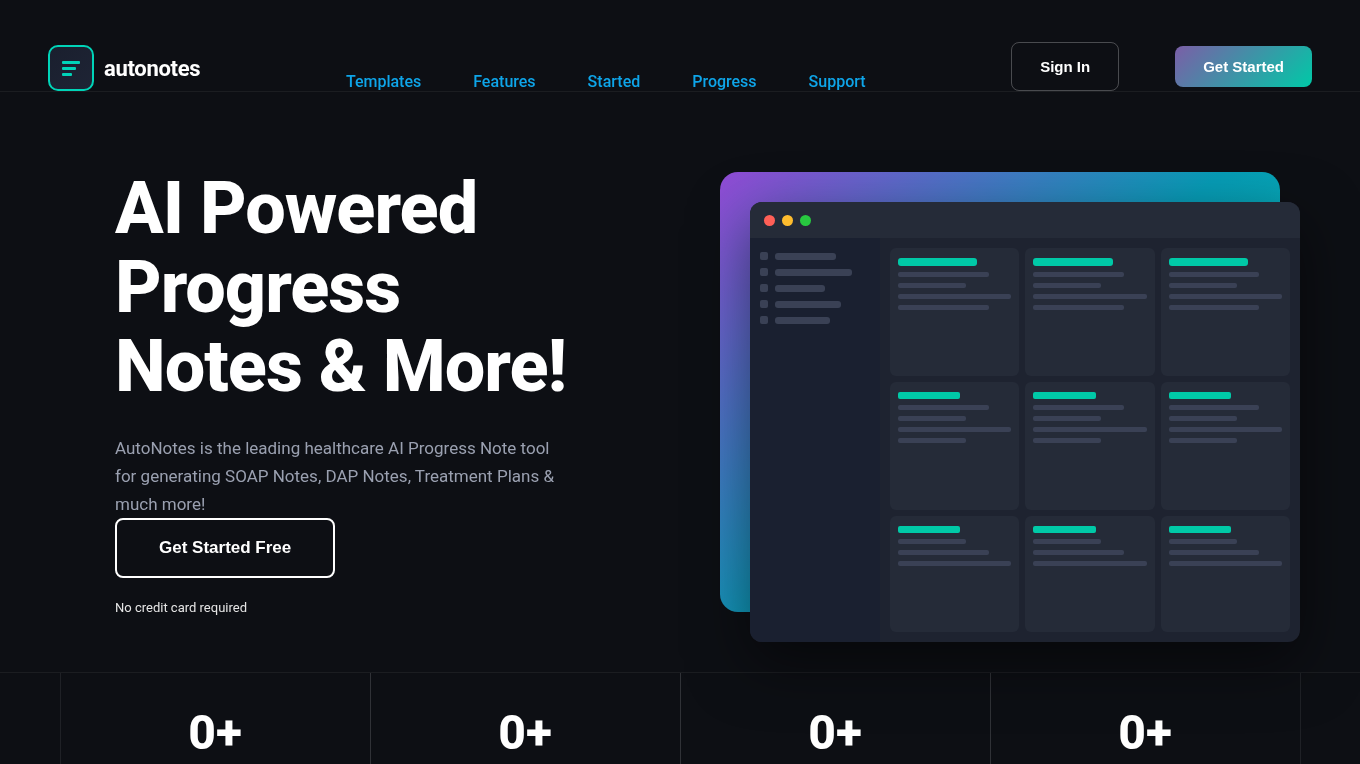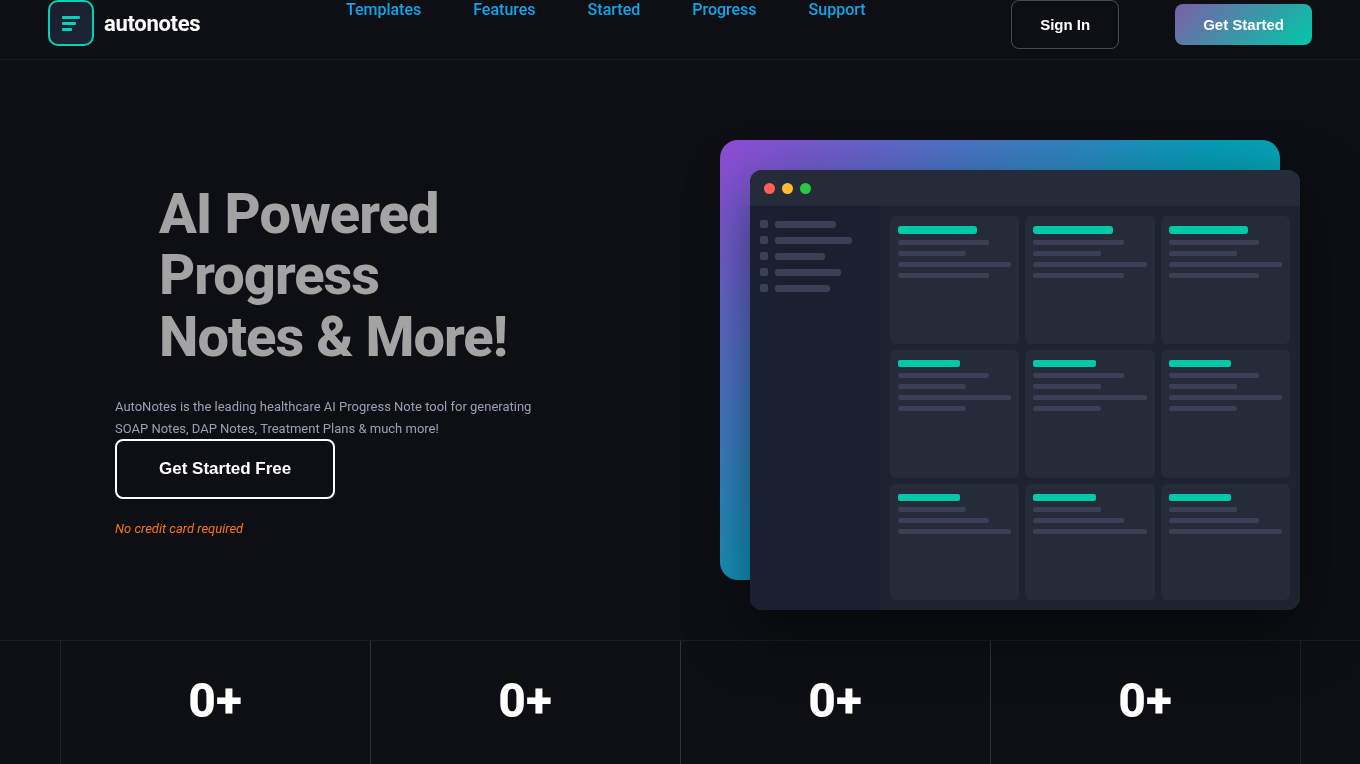--- a/index.html
+++ b/index.html
@@ -8,24 +8,24 @@
       background-color: #0d0f14;
       color: #ffffff;
       font-family: -apple-system, BlinkMacSystemFont, 'Segoe UI', Roboto, sans-serif;
       min-height: 764px;
       overflow-x: hidden;
     }
 
     
     nav {
       display: flex;
-      align-items: flex-start;
+      align-items: flex-end;
       justify-content: space-between;
       padding: 0 48px;
-      height: 60px;
+      height: 92px;
       background-color: #0d0f14;
       border-bottom: 1px solid rgba(255,255,255,0.06);
       position: sticky;
       top: 0;
       z-index: 100;
     }
 
     .nav-logo {
       display: flex;
       align-items: center;
@@ -125,31 +125,30 @@
       min-height: 580px;
       position: relative;
     }
 
     .hero-content {
       max-width: 560px;
       flex-shrink: 0;
     }
 
     .hero-title {
-      font-size: 56px;
+      font-size: 72px;
       font-weight: 800;
       line-height: 1.1;
-      color: #a3a3a3;
+      color: #ffffff;
       letter-spacing: -1px;
       margin-bottom: 28px;
-      margin-left: 44px;
     }
 
     .hero-subtitle {
-      font-size: 13px;
+      font-size: 17px;
       color: #9aa0b0;
       line-height: 1.65;
       max-width: 440px;
     }
 
     .btn-hero-cta {
       background: transparent;
       border: 2px solid #ffffff;
       color: #ffffff;
       padding: 18px 42px;
@@ -158,23 +157,22 @@
       font-weight: 600;
       cursor: pointer;
       display: inline-block;
       transition: background 0.2s, color 0.2s;
       margin-bottom: 16px;
     }
 
     .hero-note {
       display: block;
       font-size: 13px;
-      color: #f97316;
+      color: #e5e5e5;
       margin-top: 6px;
-      font-style: italic;
     }
 
     
     .hero-image {
       flex: 1;
       display: flex;
       justify-content: flex-end;
       align-items: center;
       padding-left: 40px;
     }

